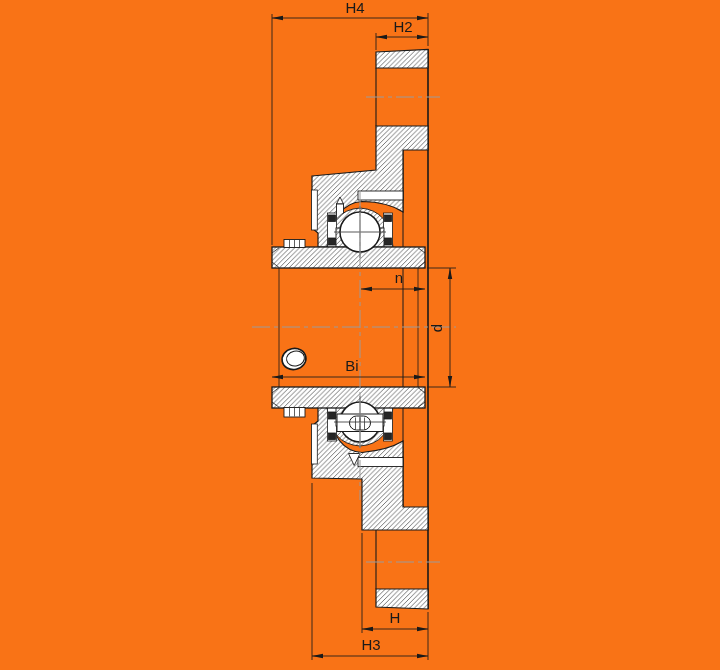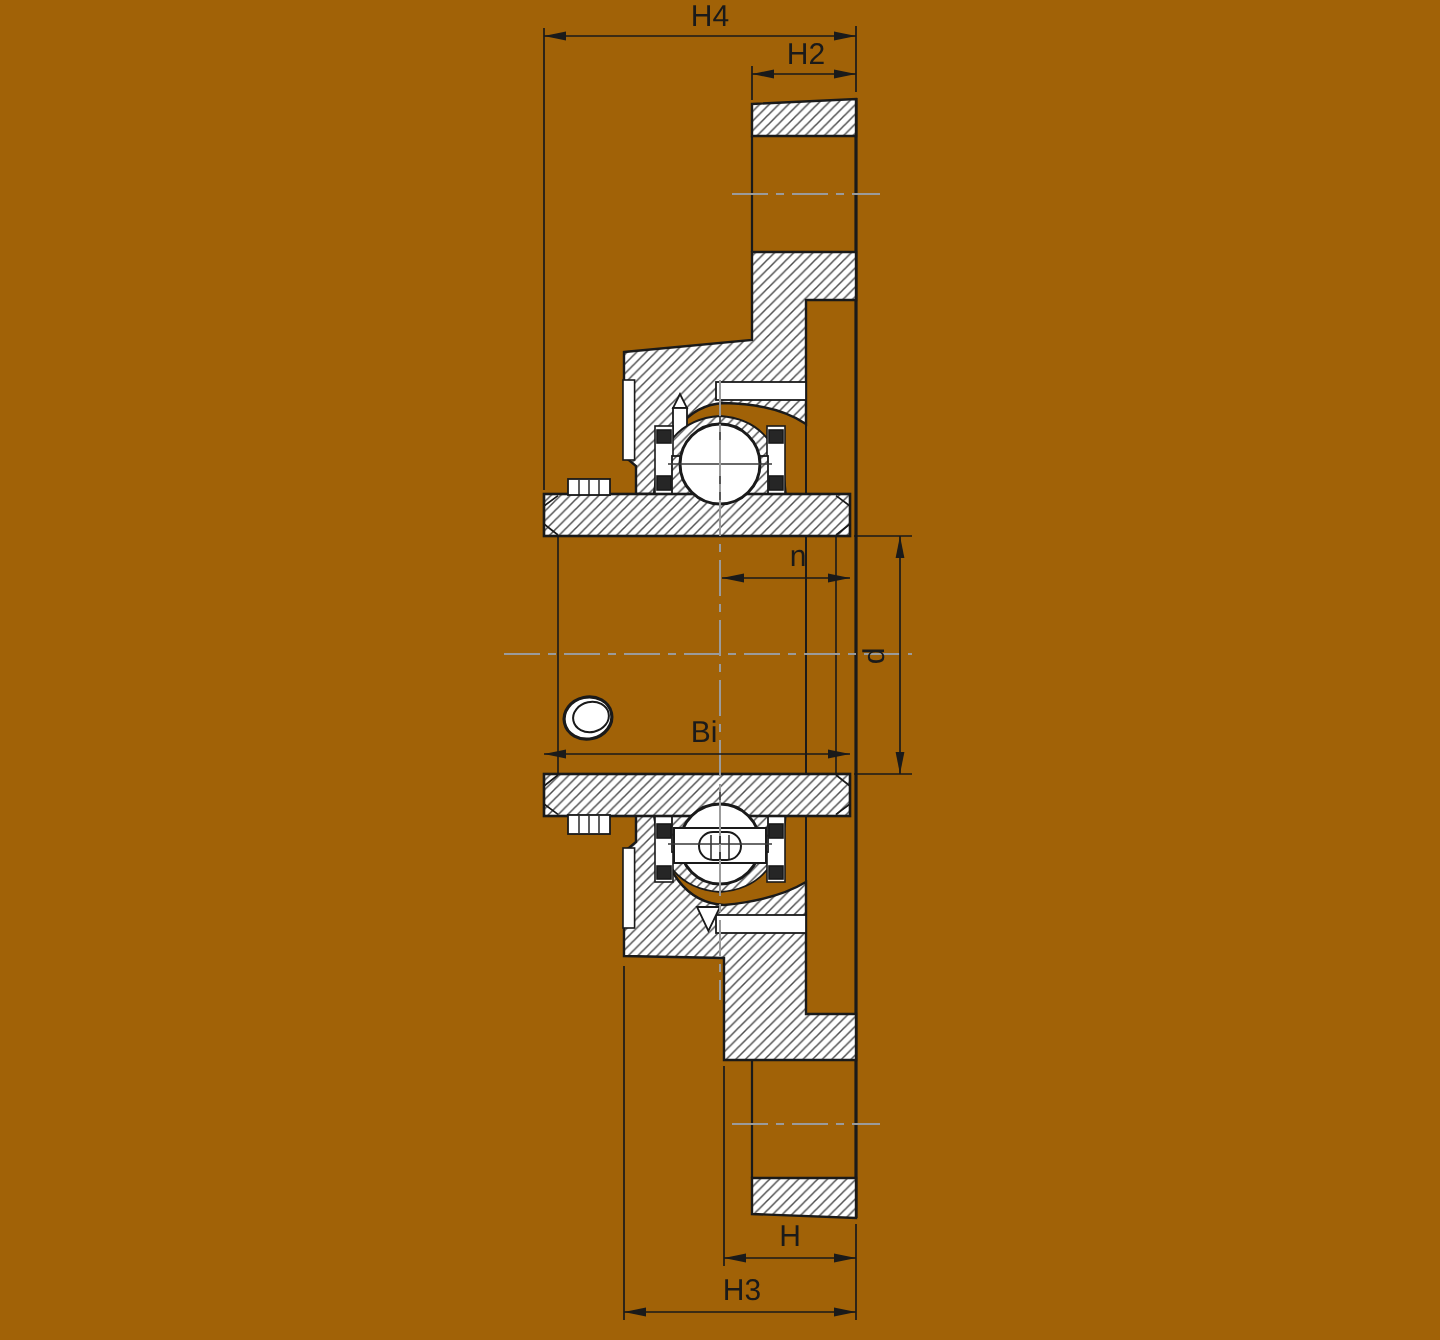--- a/index.html
+++ b/index.html
@@ -1,16 +1,16 @@
 <!DOCTYPE html>
 <html><head>
 <meta charset="utf-8">
 <style>
   html,body{margin:0;padding:0;background:#fff;}
-  .stage{position:relative;width:720px;height:670px;background:#a16207;overflow:hidden;
+  .stage{position:relative;width:720px;height:670px;background:#f97316;overflow:hidden;
          font-family:"Liberation Sans",sans-serif;}
   svg{display:block;}
   text{font-family:"Liberation Sans",sans-serif;font-size:15px;fill:#1a1a1a;}
 </style>
 </head>
 <body>
 
 <div class="stage">
 <svg width="720" height="670" viewBox="0 0 720 670">
   <defs>

